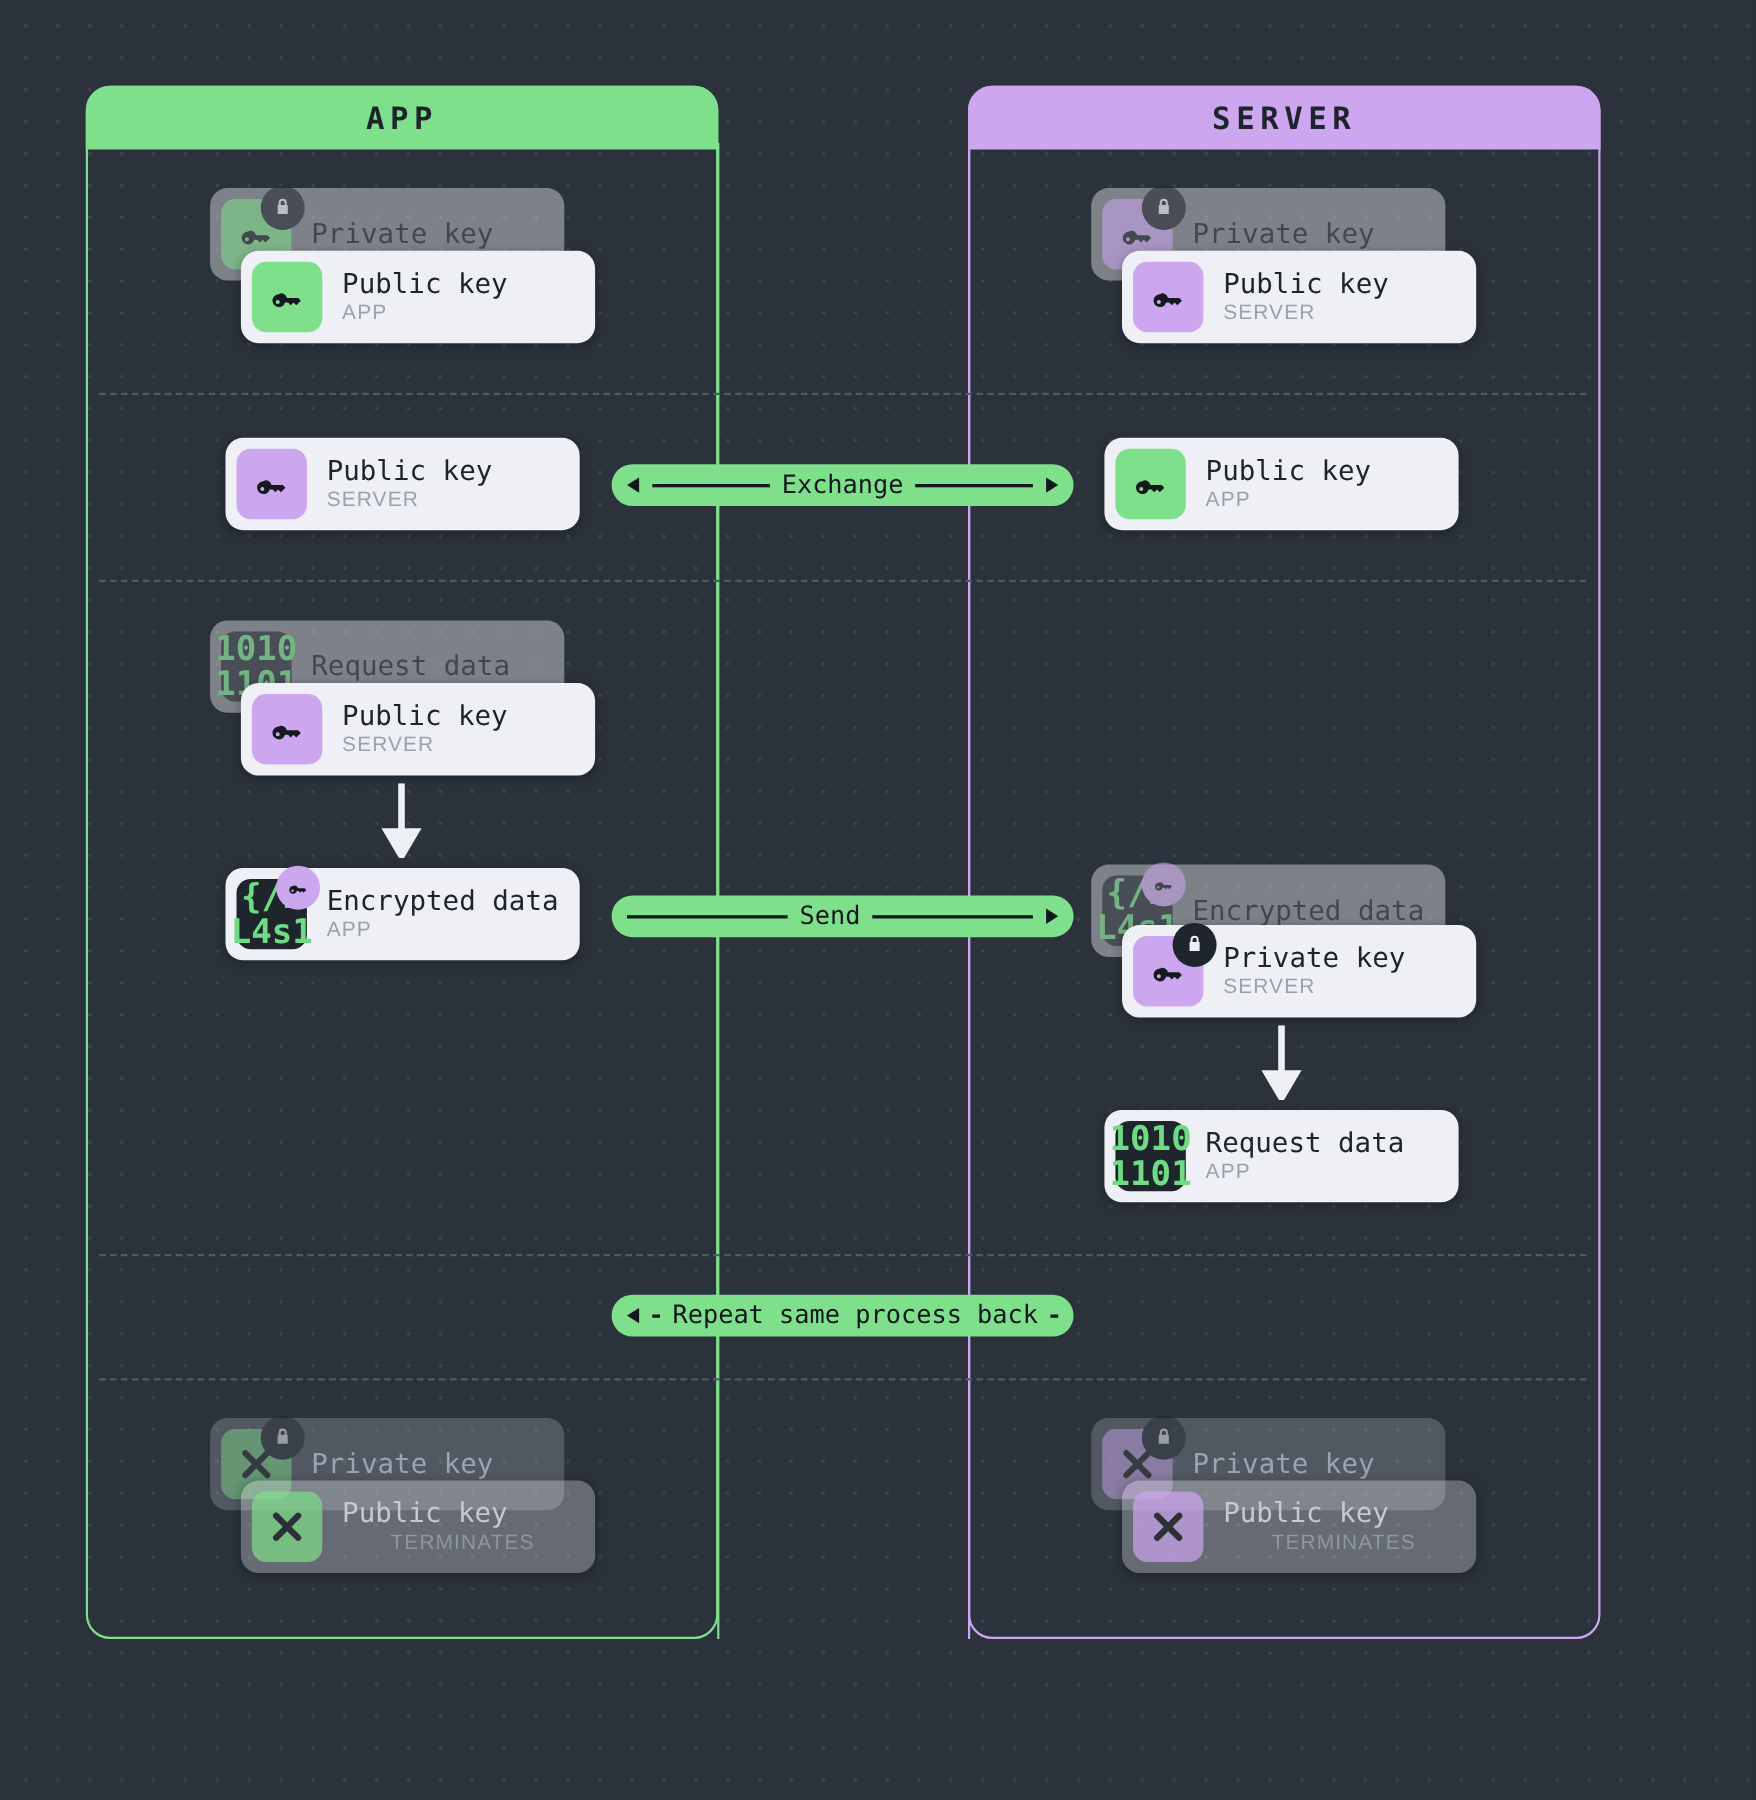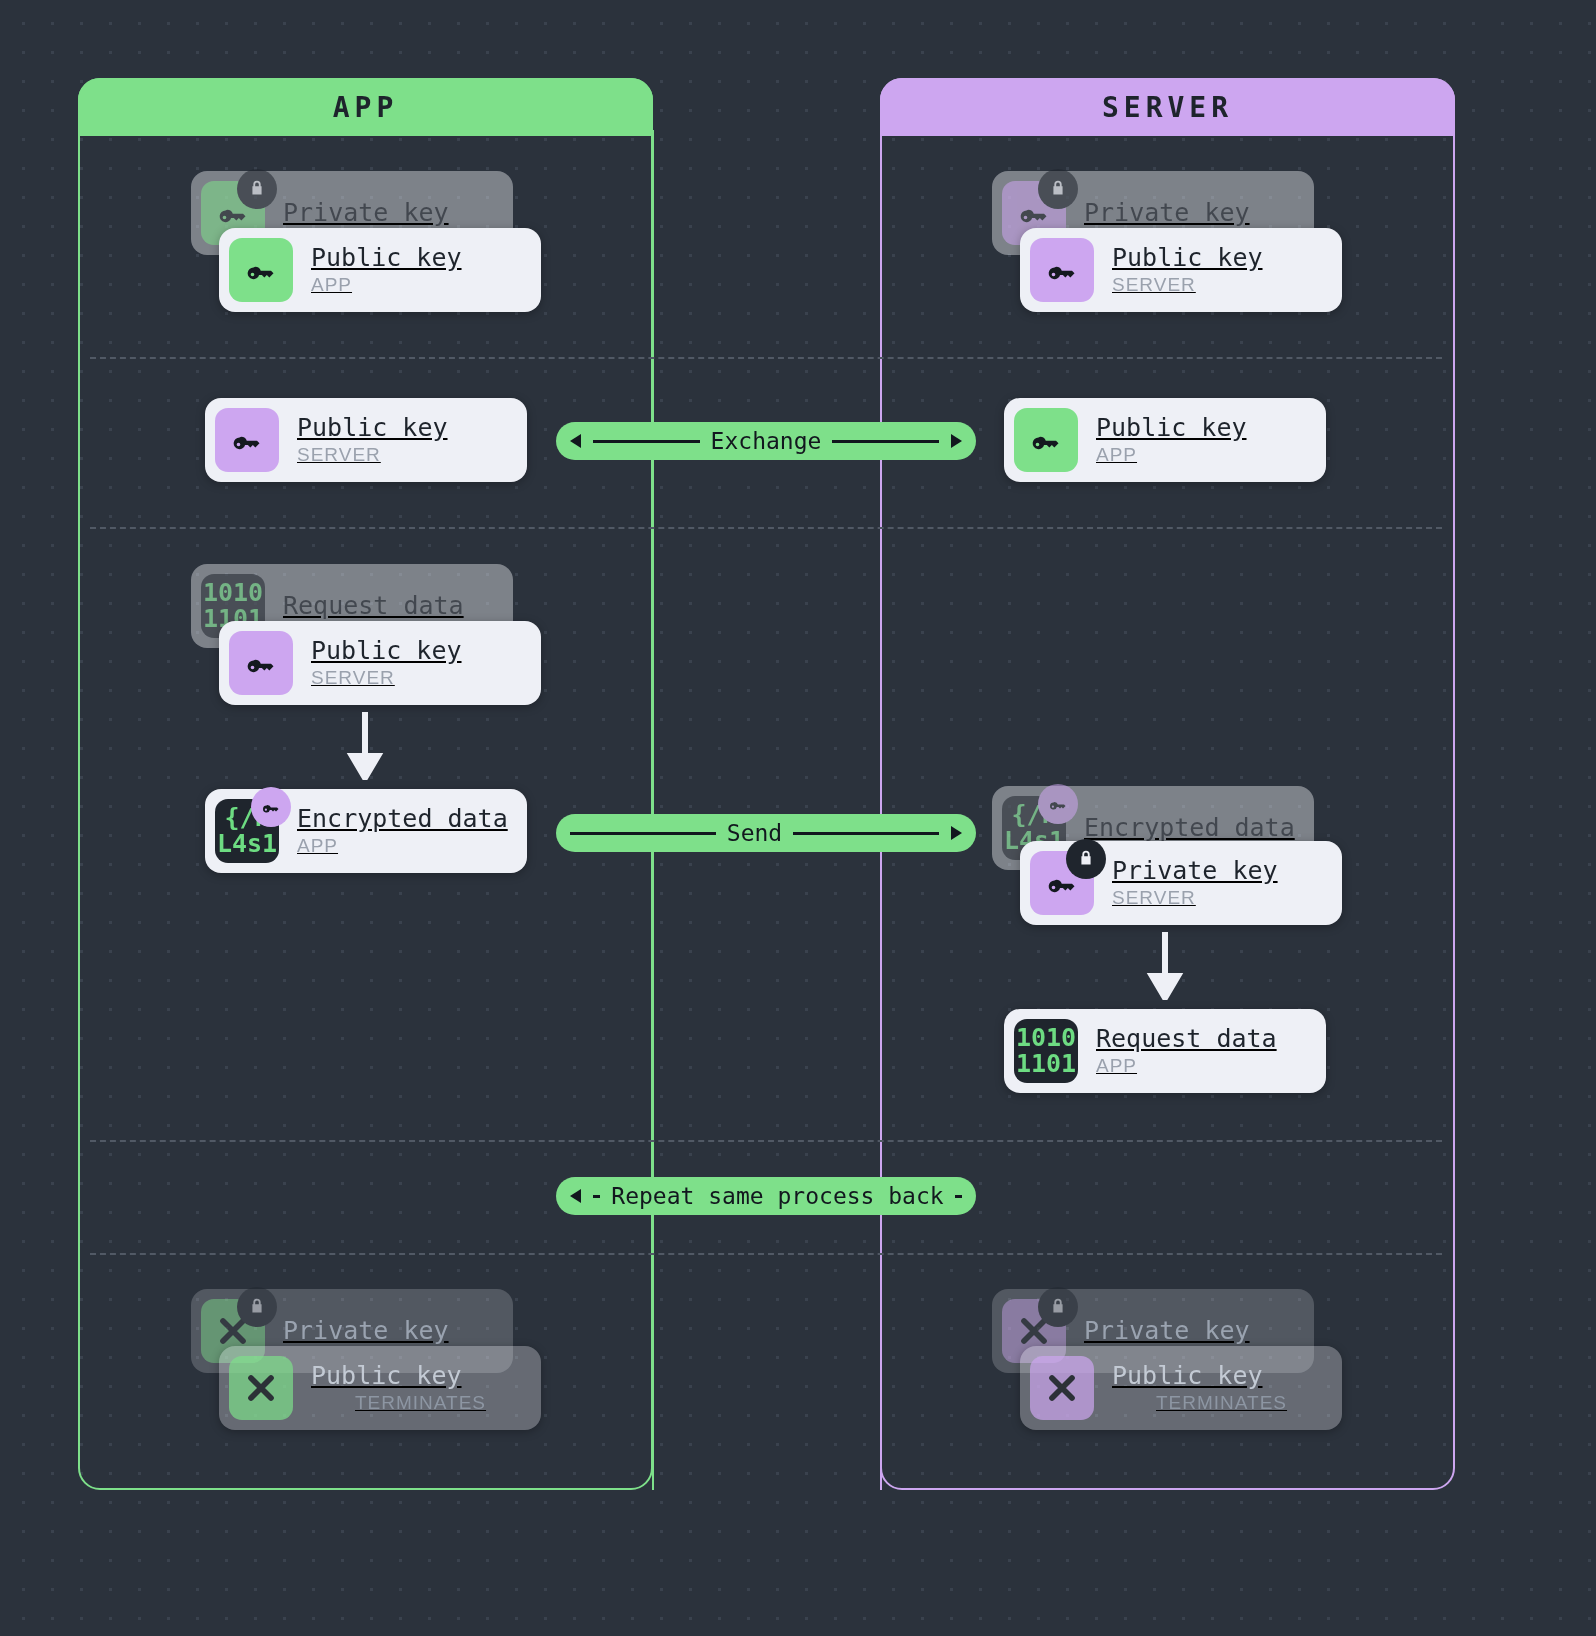--- a/index.html
+++ b/index.html
@@ -67,21 +67,21 @@
     width: 64px; height: 64px;
     border-radius: 13px;
     position: relative;
     flex: 0 0 auto;
     display: flex; align-items: center; justify-content: center;
   }
   .glyph-green  { background: #7ee08a; }
   .glyph-purple { background: #cda6f0; }
   .glyph-dark   { background: #1f252d; }
 
-  .card .txt { padding-right: 22px; text-decoration: underline; }
+  .card .txt { padding-right: 22px; }
   .card .title {
     font-size: 25px;
     color: #1e242c;
     line-height: 1.12;
     white-space: nowrap;
   }
   .card .sub {
     font-family: "Liberation Sans", sans-serif;
     font-size: 19px;
     letter-spacing: 1px;
@@ -110,21 +110,21 @@
     width: 40px; height: 40px;
     border-radius: 50%;
     display: flex; align-items: center; justify-content: center;
   }
   .badge-lock { background: #1f252d; }
   .badge-key  { background: #cda6f0; }
 
   
   .codelines {
     font-family: "DejaVu Sans Mono", monospace;
-    font-size: 25px;
+    font-size: 31px;
     font-weight: 700;
     line-height: 1.04;
     color: #6ddc82;
     text-align: center;
   }
 
   
   .rail { position: absolute; width: 2px; }
   .rail-green  { background: #7ee08a; left: 652px; }
   .rail-purple { background: #cda6f0; left: 880px; }

